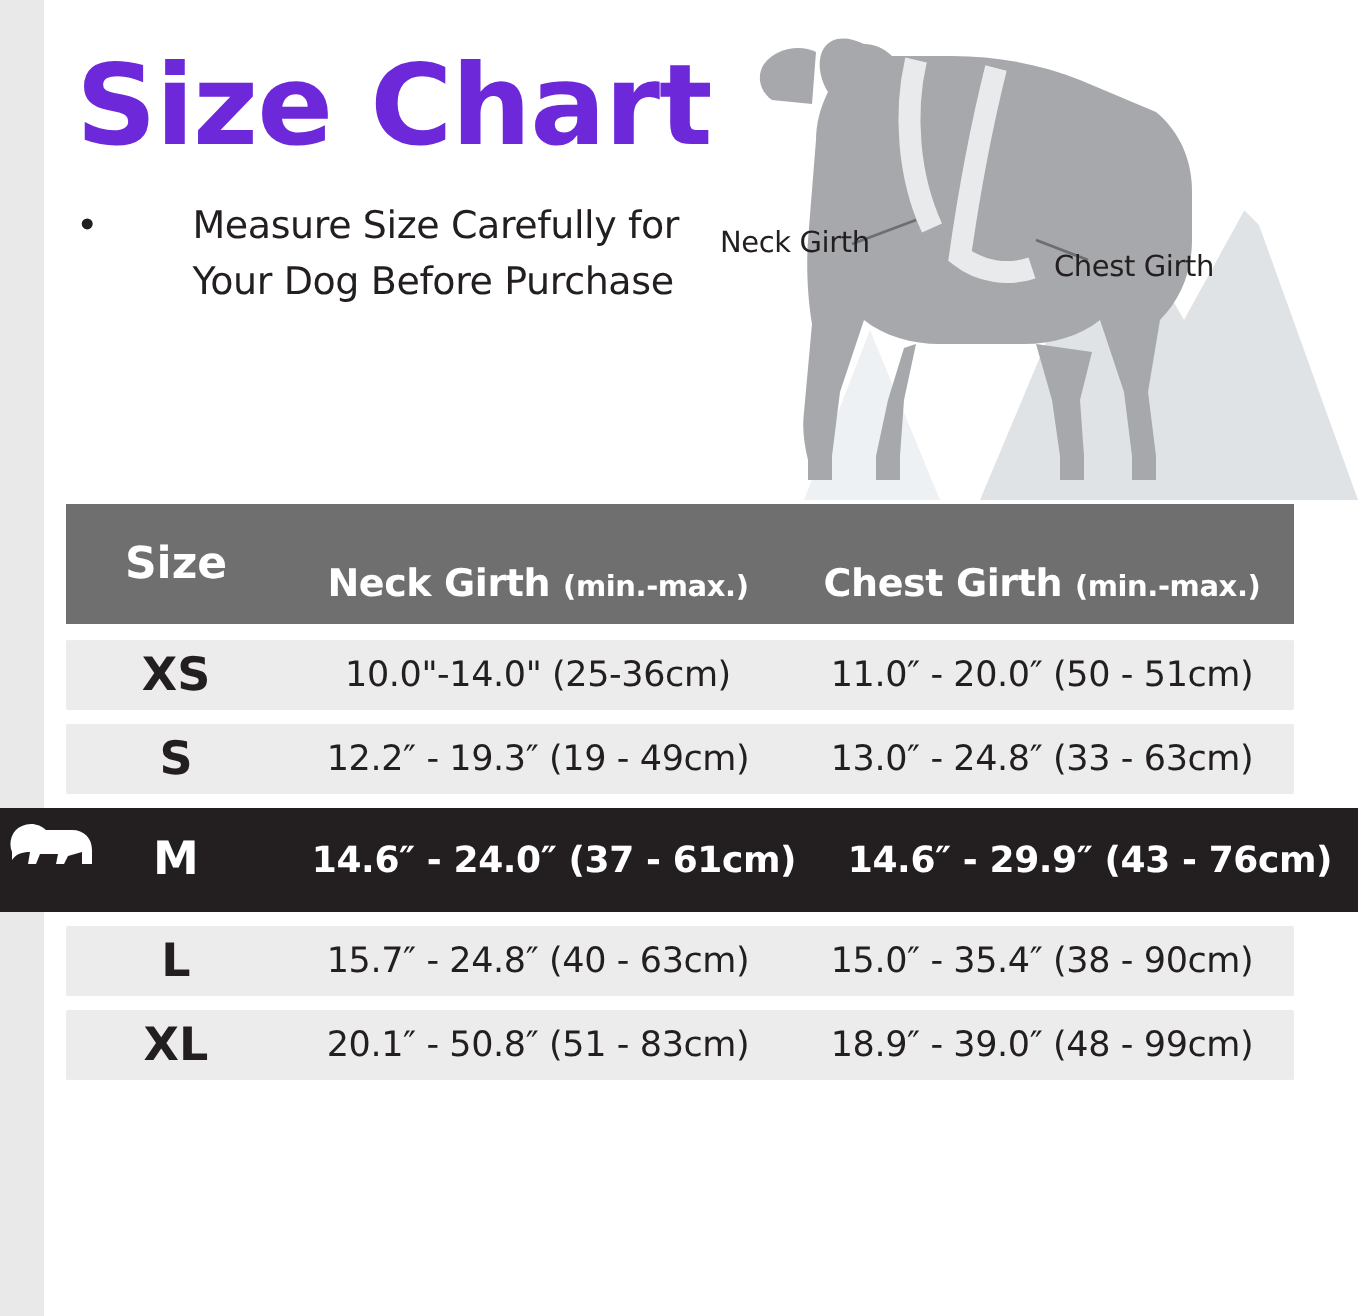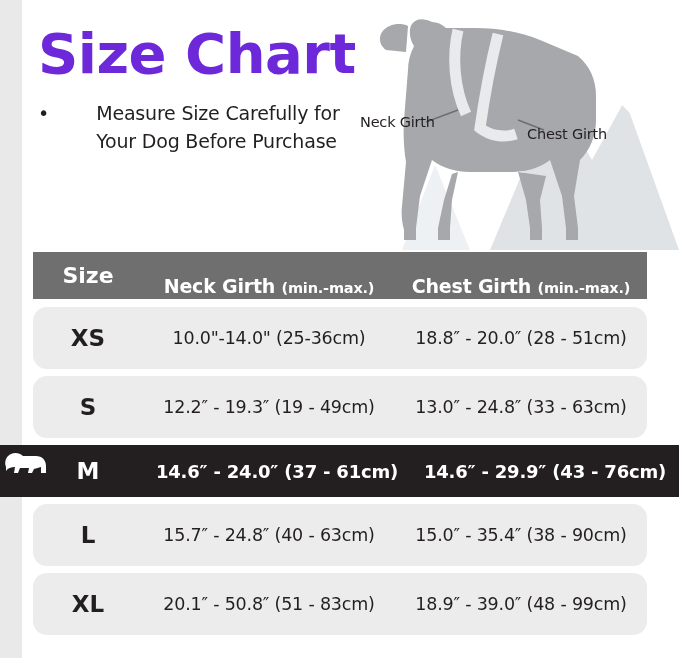--- a/index.html
+++ b/index.html
@@ -87,29 +87,29 @@
   
   .table {
     position: absolute;
     left: 33px;
     top: 252px;
     width: 614px;
   }
   .row {
     display: flex;
     align-items: center;
-    height: 62px;
-    border-radius: 14px;
+    height: 35px;
+    border-radius: 1px;
     margin-bottom: 7px;
     box-sizing: border-box;
   }
   .row.header-row {
     background: #6f6f6f;
     color: #ffffff;
-    height: 47px;
+    height: 60px;
     border-radius: 0;
     margin-bottom: 8px;
   }
   .row.alt {
     background: #ececec;
   }
   .row.highlight {
     background: #231f20;
     color: #ffffff;
     border-radius: 0;
@@ -231,21 +231,21 @@
     </div>
     <div class="cell-chest">
       <span>Chest Girth</span>
       <span class="unit">(min.-max.)</span>
     </div>
   </div>
 
   <div class="row alt">
     <div class="cell-size">XS</div>
     <div class="cell-neck">10.0"-14.0" (25-36cm)</div>
-    <div class="cell-chest">18.8″ - 20.0″ (28 - 51cm)</div>
+    <div class="cell-chest">11.0″ - 20.0″ (50 - 51cm)</div>
   </div>
 
   <div class="row alt">
     <div class="cell-size">S</div>
     <div class="cell-neck">12.2″ - 19.3″ (19 - 49cm)</div>
     <div class="cell-chest">13.0″ - 24.8″ (33 - 63cm)</div>
   </div>
 
   <div class="row highlight">
     <span class="dog-badge">

